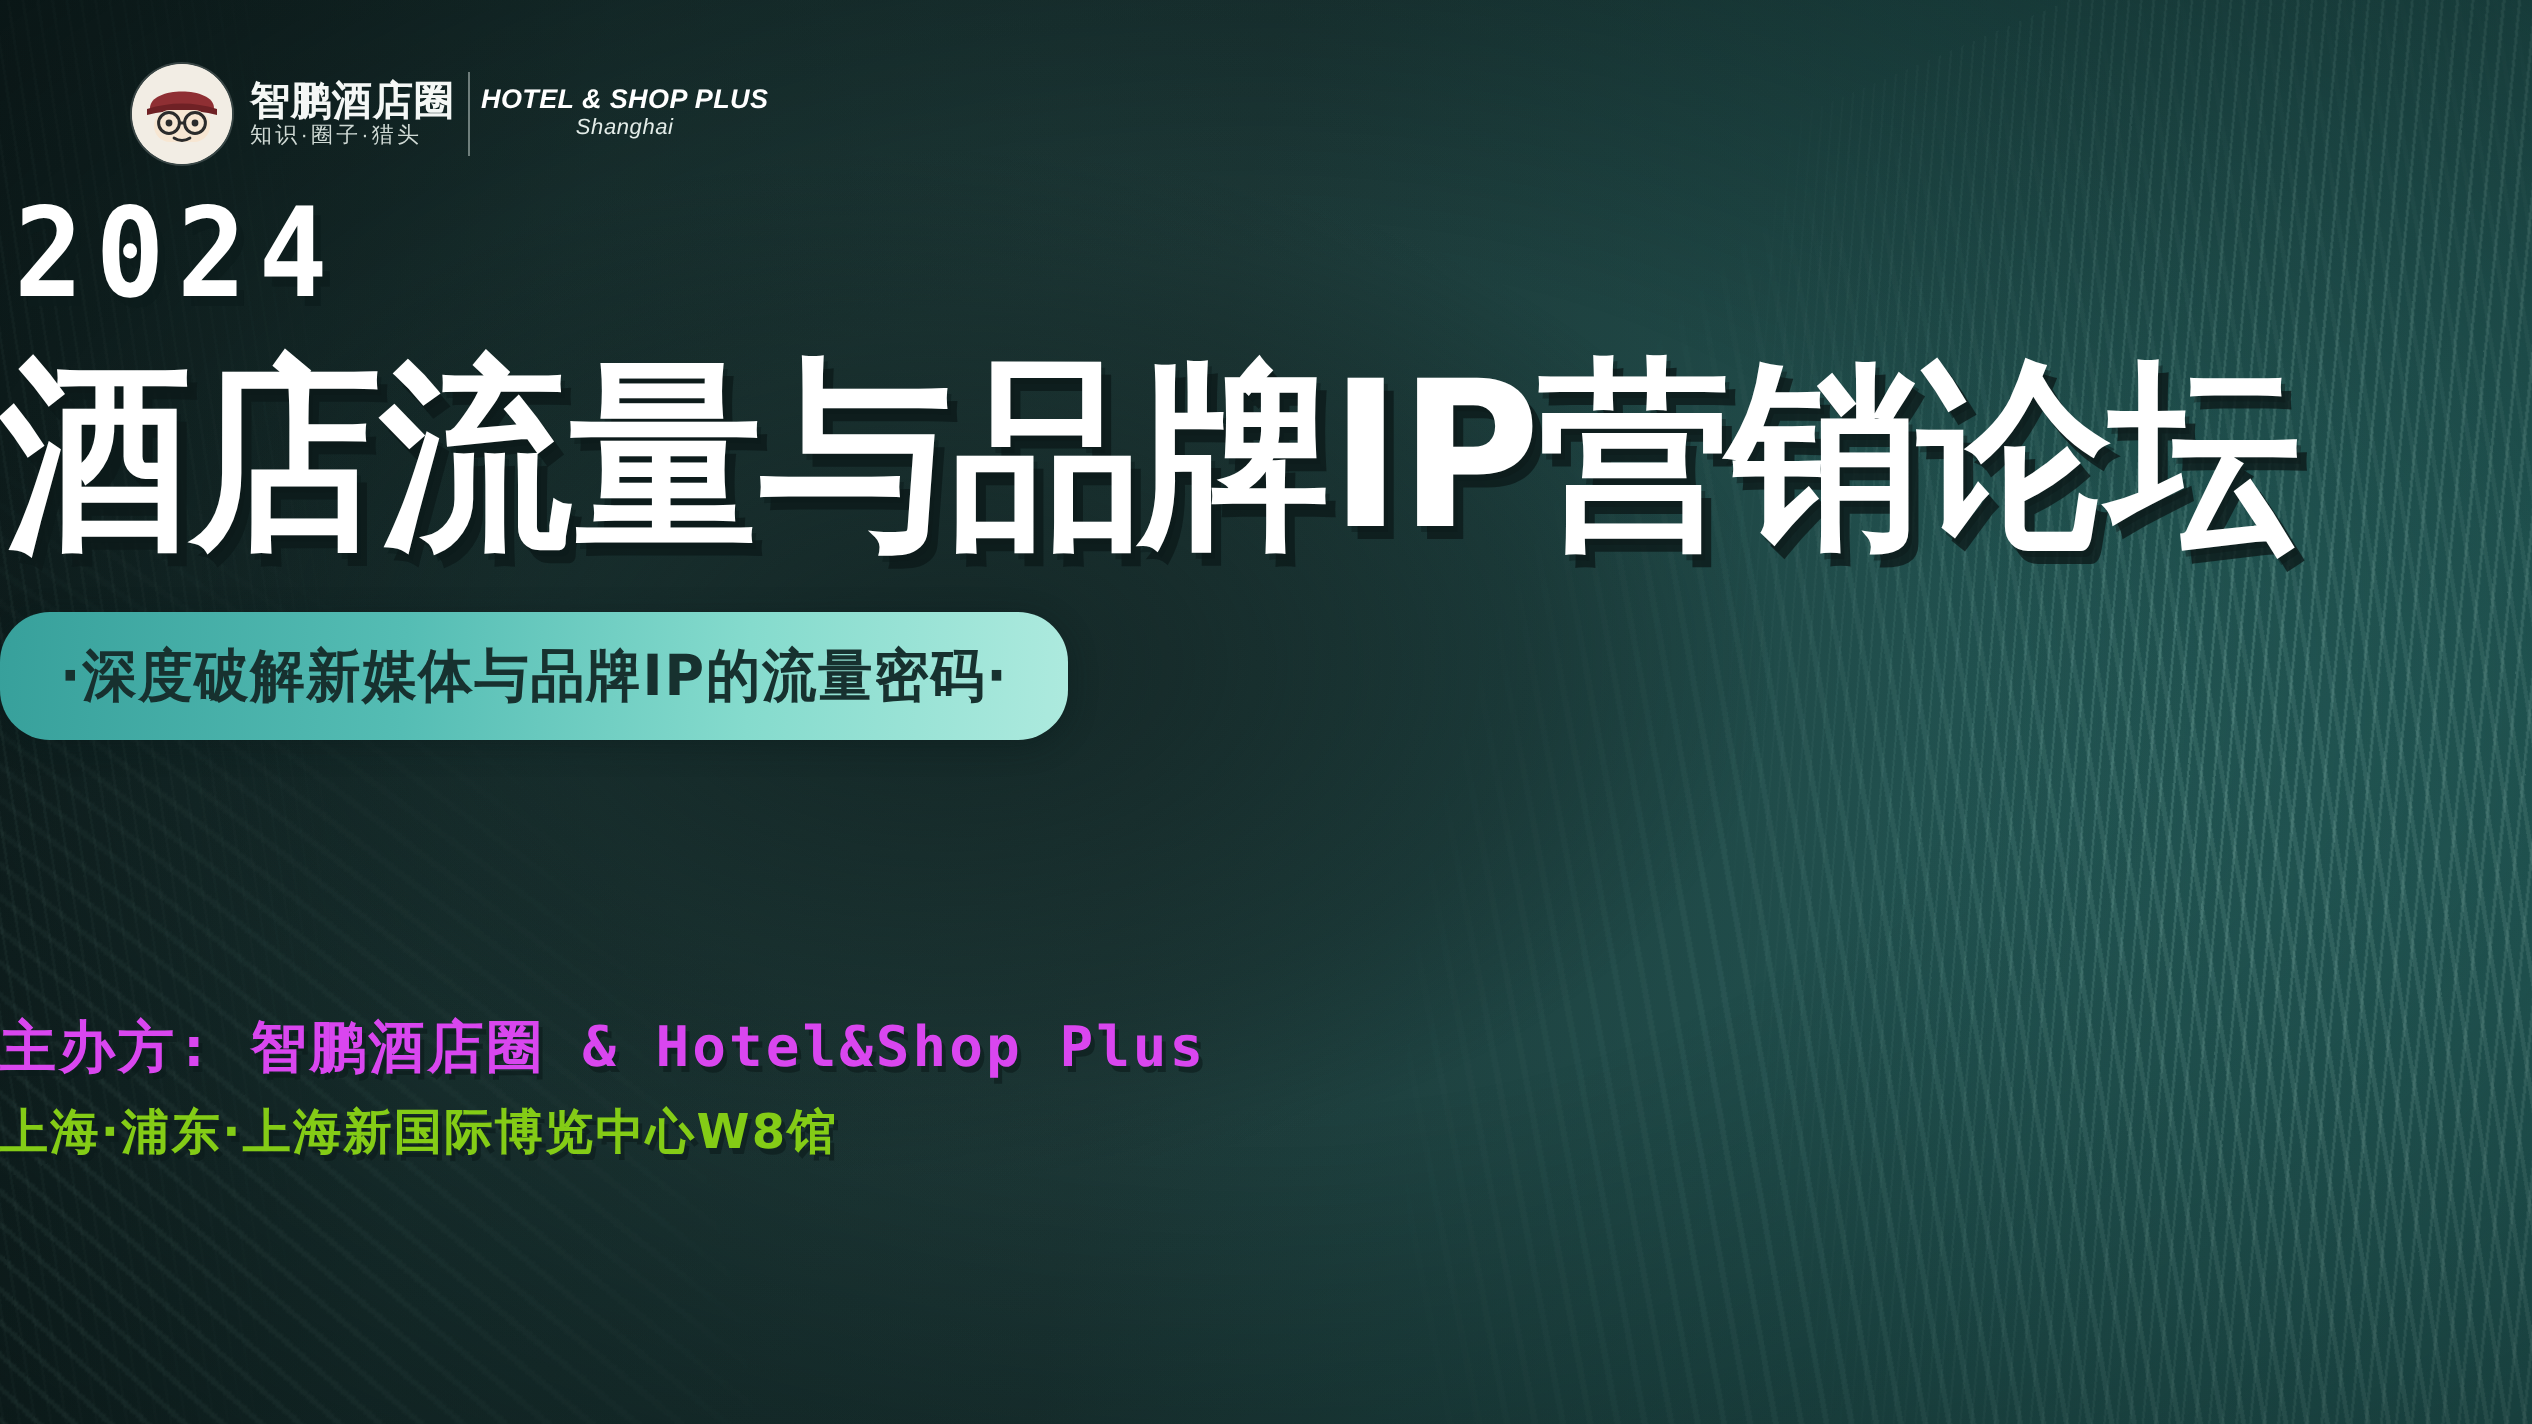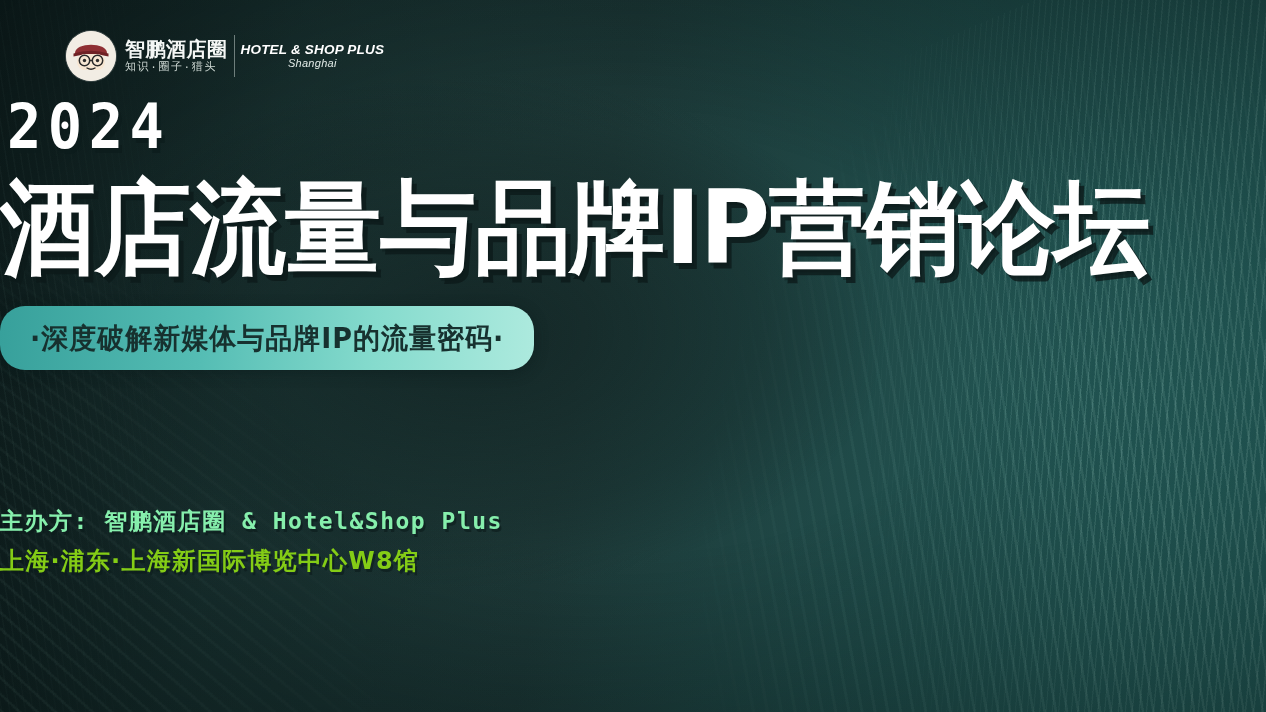--- a/index.html
+++ b/index.html
@@ -153,21 +153,21 @@
     letter-spacing: 0.5px;
     color: #f4f7f5;
     line-height: 1;
     font-family: "DejaVu Sans", "Liberation Sans", sans-serif;
   }
   .brand-a-tag {
     font-size: 11px;
     letter-spacing: 1.6px;
     color: #cfd9d4;
     line-height: 1;
-    font-family: Liberation Mono, monospace;
+    font-family: Liberation Sans, sans-serif;
   }
   .divider-v {
     width: 1px;
     height: 42px;
     background: rgba(225,235,230,0.45);
     margin: 0 4px;
   }
   .brand-b {
     display: flex;
     align-items: center;
@@ -252,23 +252,23 @@
     letter-spacing: 1px;
     color: #17312f;
     line-height: 1;
     white-space: nowrap;
     font-family: "DejaVu Sans", "Liberation Sans", sans-serif;
     transform: scaleY(1.05);
   }
 
   .organizer {
     margin-top: 140px;
-    font-size: 23px;
-    font-weight: 700;
-    color: #86efac;
+    font-size: 28px;
+    font-weight: 700;
+    color: #d946ef;
     letter-spacing: 1.5px;
     line-height: 1;
     white-space: nowrap;
     font-family: "DejaVu Sans Mono", "Liberation Mono", monospace;
     text-shadow: 2px 3px 0 rgba(12,26,26,0.6);
   }
   .datetime {
     margin-top: 56px;
     font-size: 27px;
     font-weight: 700;

